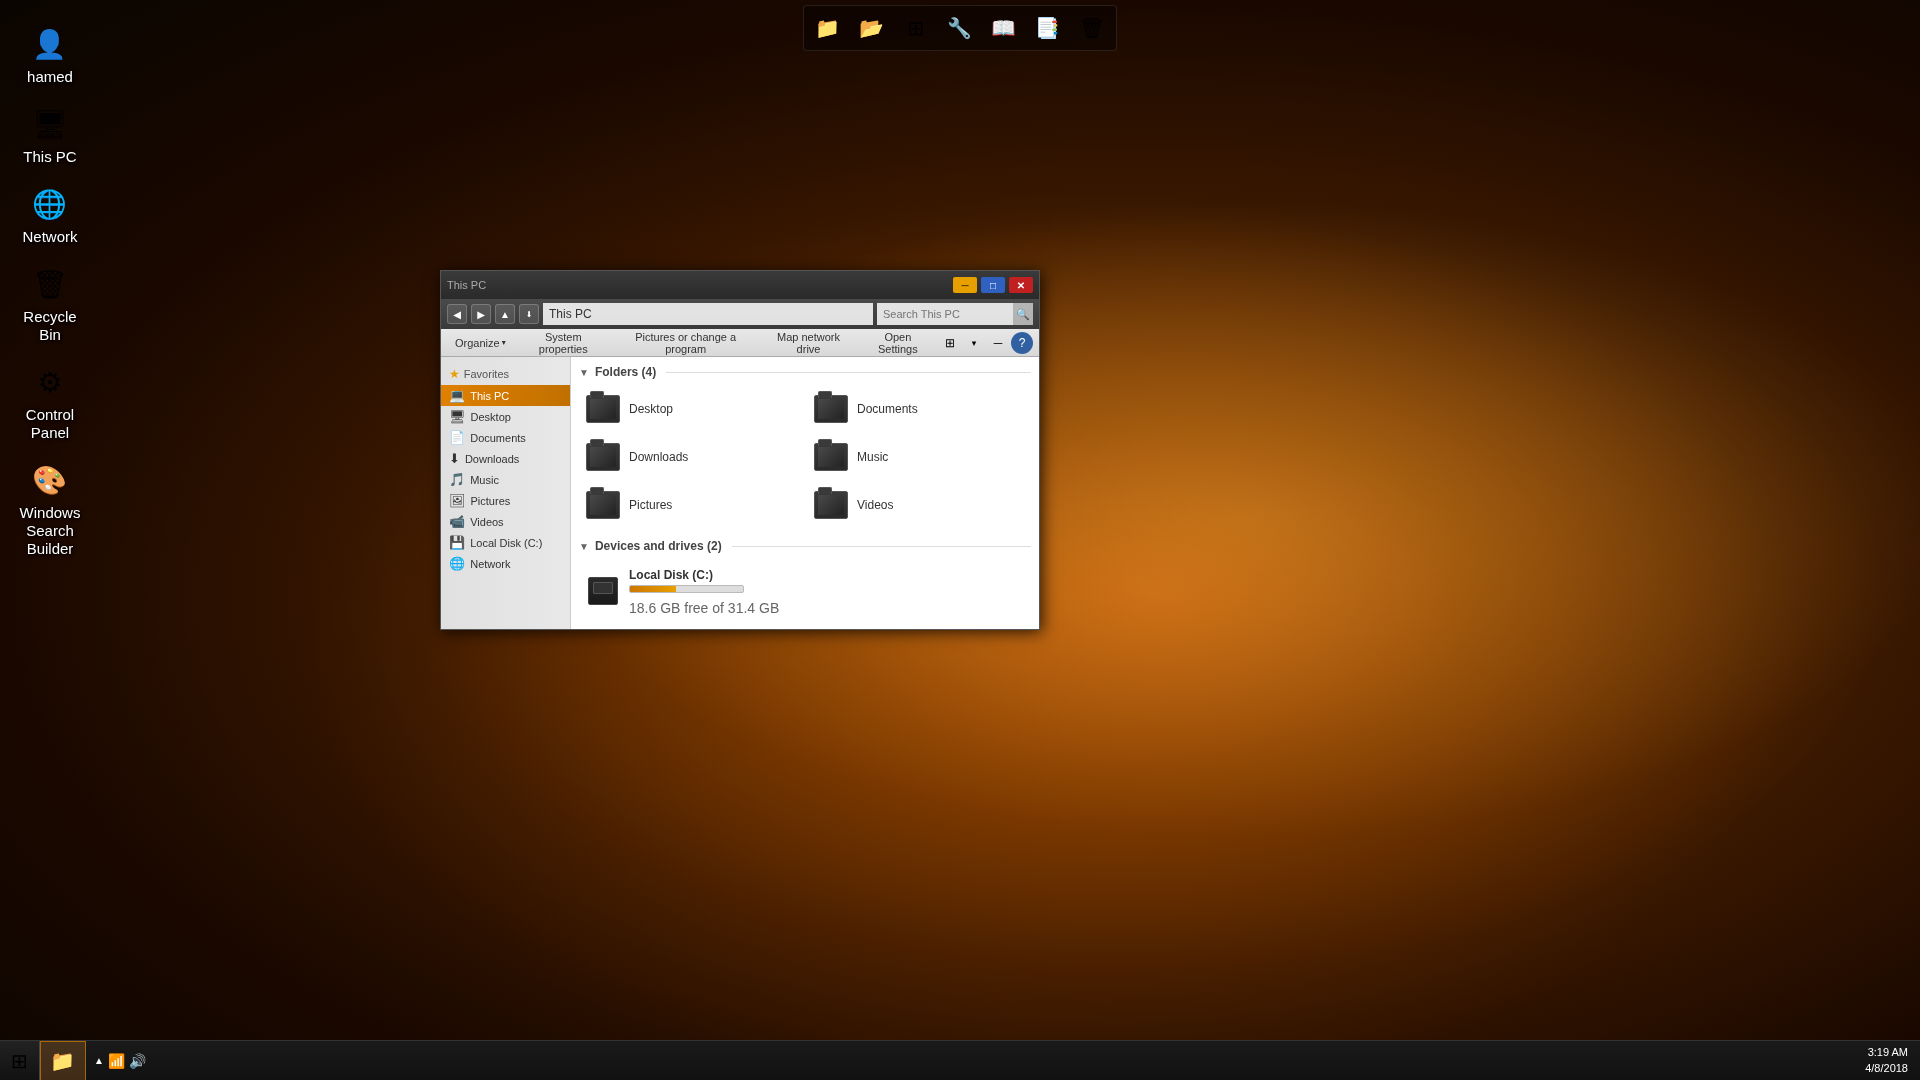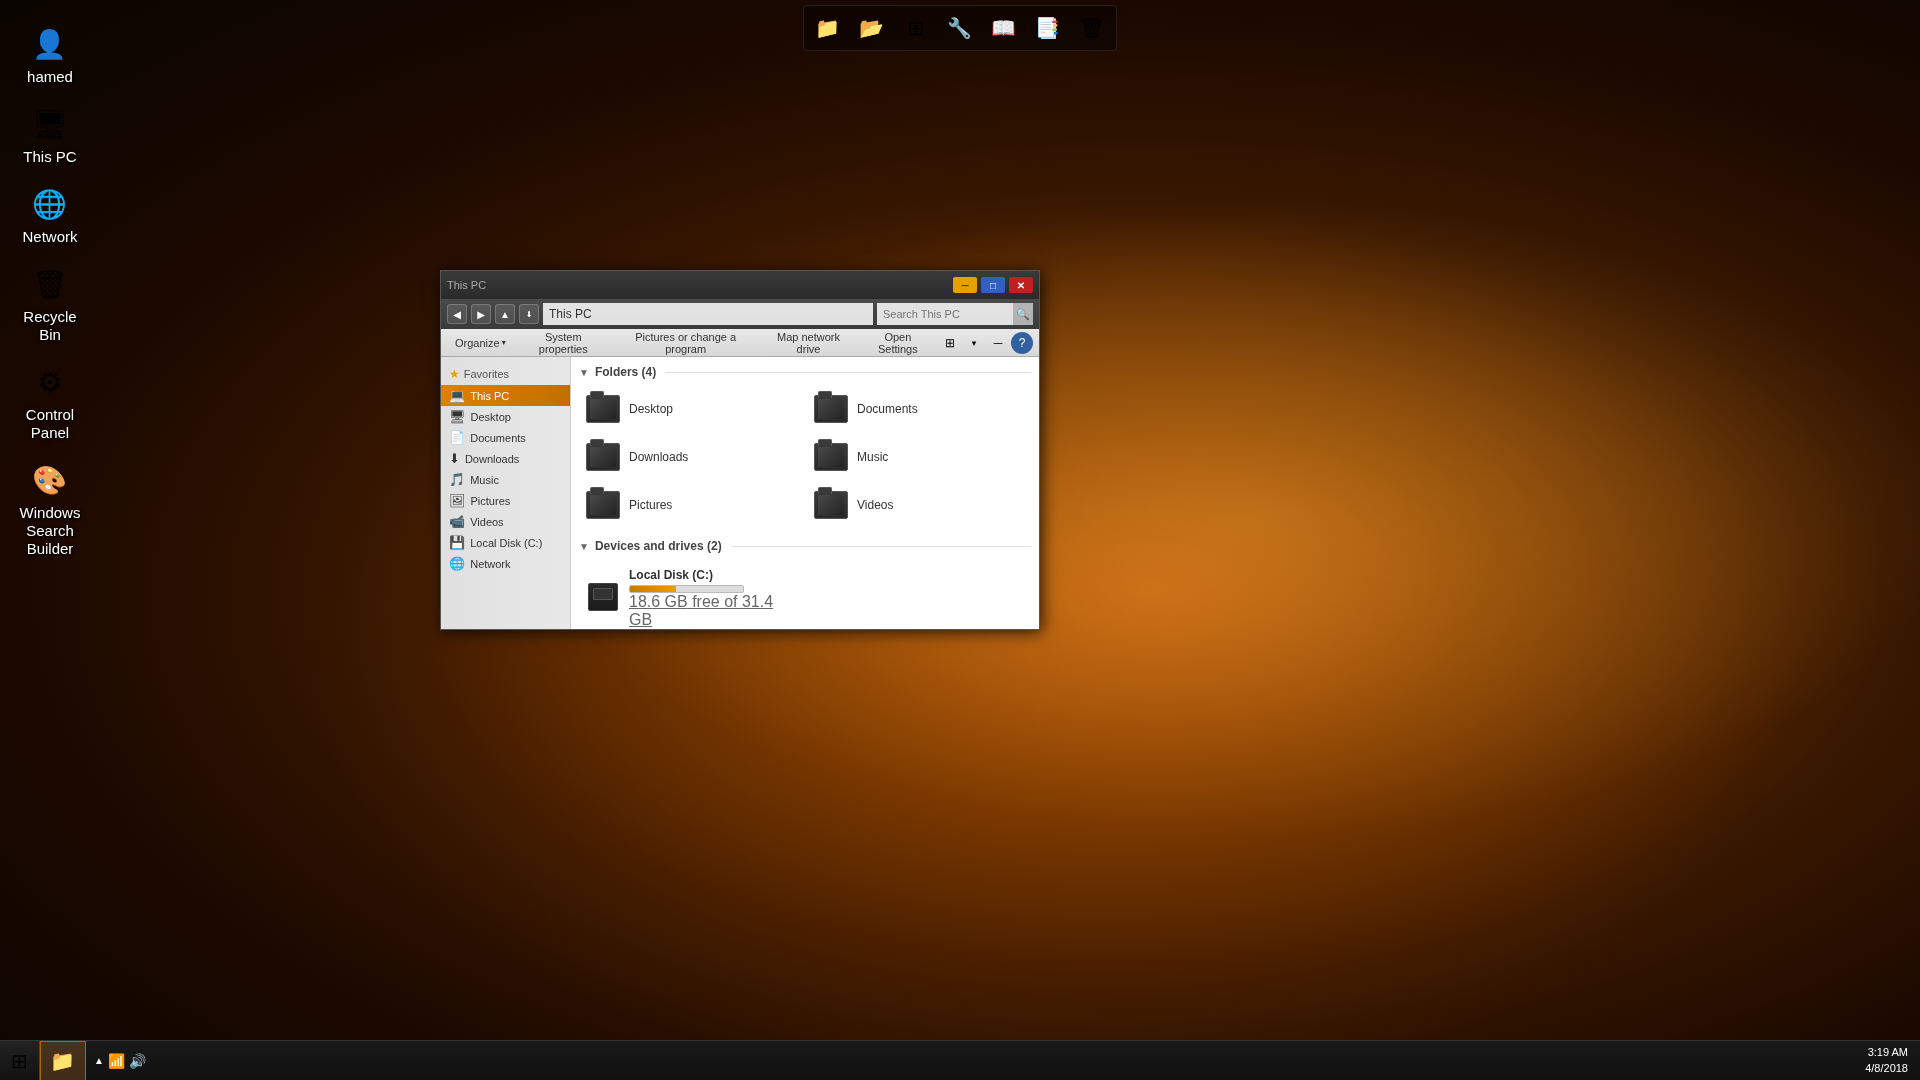--- a/index.html
+++ b/index.html
@@ -470,24 +470,23 @@
       border: 1px solid #bbb;
       border-radius: 2px;
       overflow: hidden;
       margin-top: 2px;
     }
     .drive-bar-fill {
       height: 100%;
       background: linear-gradient(to right, #cc7700, #e8a000);
     }
     .drive-space {
-      font-size: 16px;
+      font-size: 14px;
       color: #666;
-      margin-top: 0;
-      text-decoration: underline;
+      margin-top: 7px;
     }
 
     .drives-grid {
       display: grid;
       grid-template-columns: 1fr 1fr;
       gap: 4px;
     }
   </style>
 </head>
 <body>

